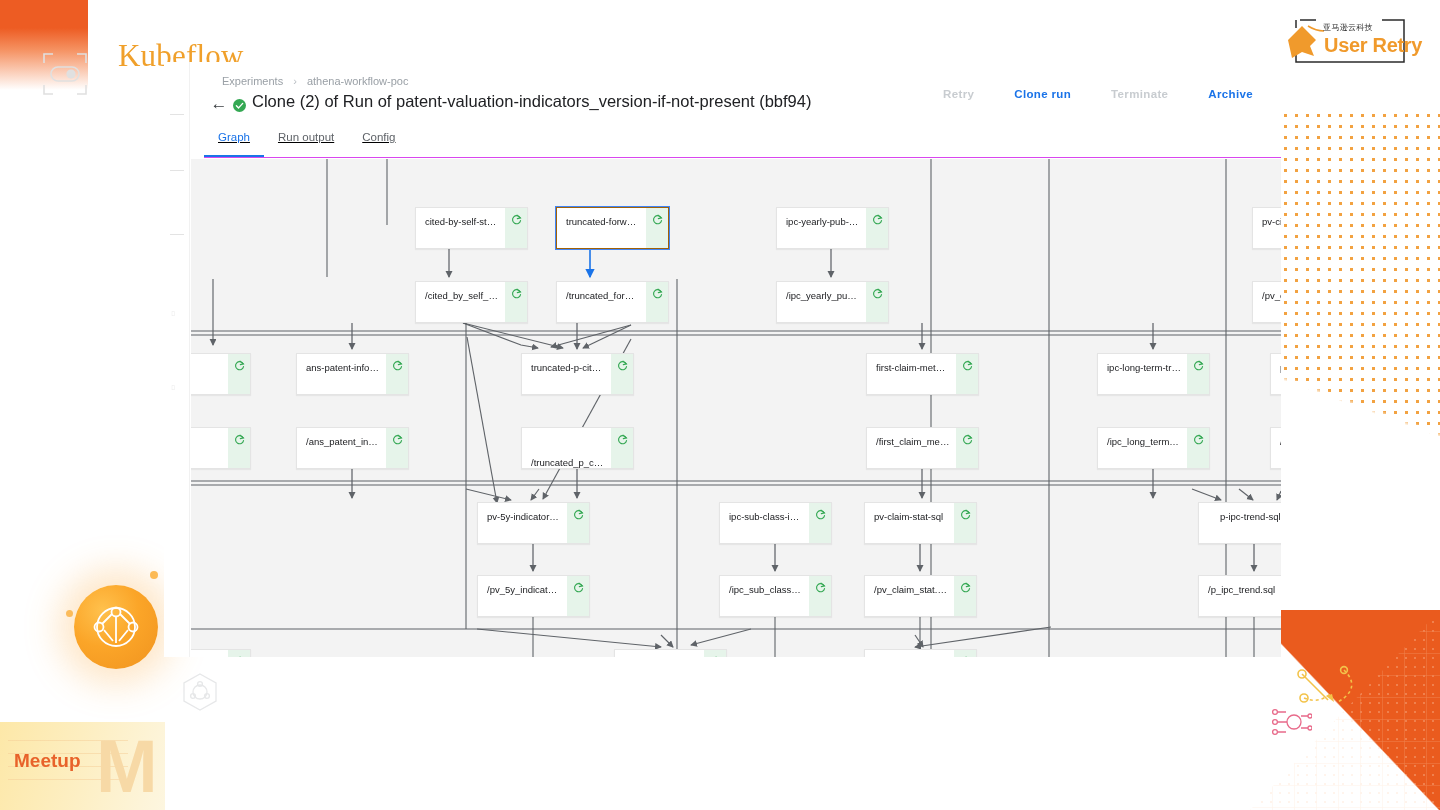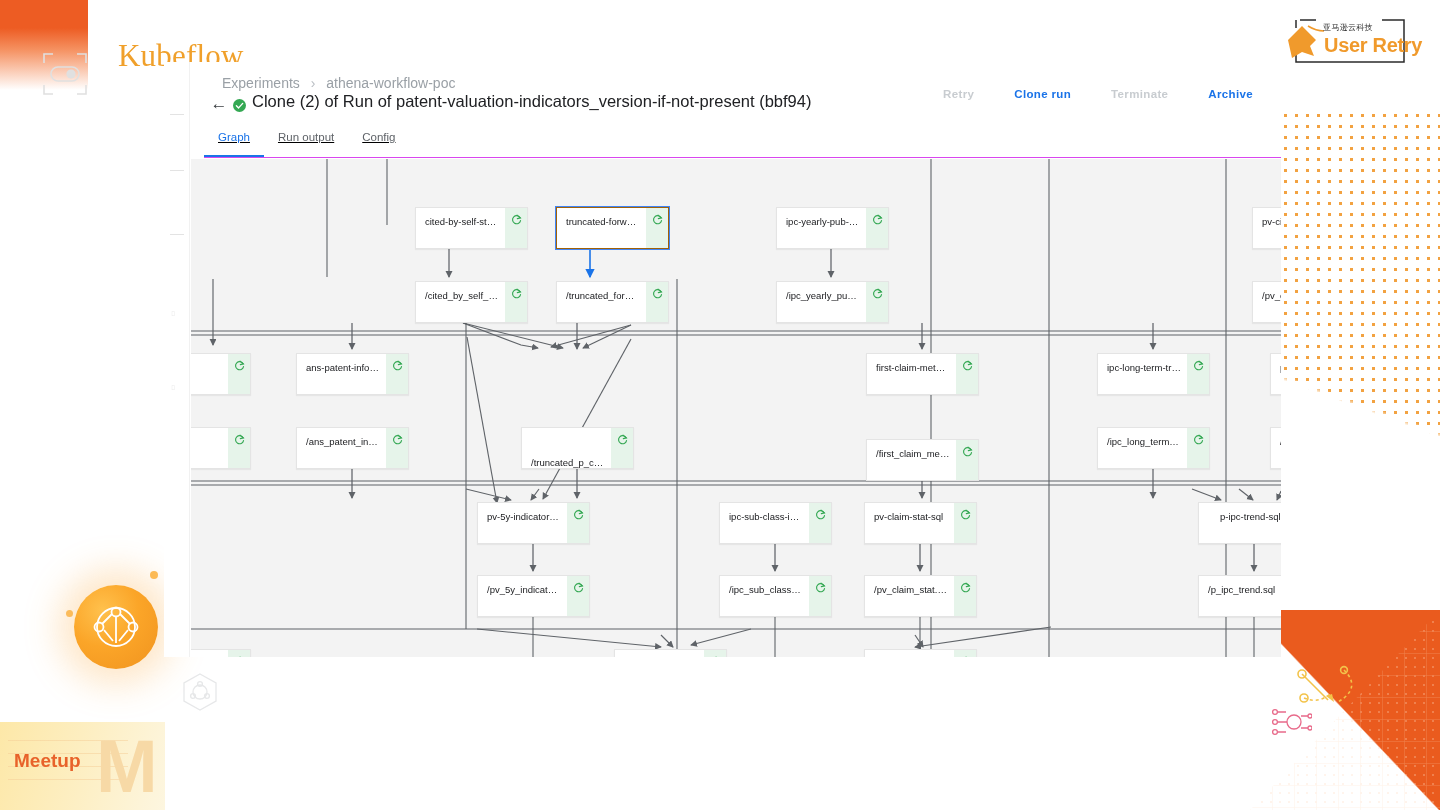--- a/index.html
+++ b/index.html
@@ -126,21 +126,21 @@
   .rail-stub {
     position: absolute; left: 6px; width: 14px; height: 1px; background: #e3e3e3;
   }
   .rail-txt {
     position: absolute; left: 7px; font-size: 7px; color: #d8d8d8;
     font-family: "Liberation Sans", sans-serif;
   }
 
   .breadcrumb {
     position: absolute; left: 58px; top: 13px;
-    font-size: 14px; color: #9aa0a6; white-space: nowrap;
+    font-size: 11px; color: #9aa0a6; white-space: nowrap;
     font-family: "Liberation Sans", sans-serif;
   }
   .breadcrumb .sep { margin: 0 7px; color: #b9bec3; }
   .breadcrumb a { color: #9aa0a6; text-decoration: none; }
 
   .back-arrow {
     position: absolute; left: 46px; top: 33px; width: 18px; height: 18px;
     color: #3c4043; font-size: 17px; line-height: 18px; text-align: center;
     cursor: pointer;
   }
@@ -500,20 +500,31 @@
           <div class="label">ans-patent-info-sql</div>
           <div class="cache">
             <svg width="11" height="11" viewBox="0 0 12 12">
               <g fill="none" stroke="#34a853" stroke-width="1.25" stroke-linecap="round">
                 <path d="M10 4.2 A4.4 4.4 0 1 0 10.4 7.2"></path>
                 <path d="M6.6 1.2 L10.2 4.3 L6.9 5"></path>
               </g>
             </svg>
           </div>
         </div>
+        <div class="node" style="left: 330px; top: 194px; width: 113px; height: 42px;">
+          <div class="label">truncated-p-citati…</div>
+          <div class="cache">
+            <svg width="11" height="11" viewBox="0 0 12 12">
+              <g fill="none" stroke="#34a853" stroke-width="1.25" stroke-linecap="round">
+                <path d="M10 4.2 A4.4 4.4 0 1 0 10.4 7.2"></path>
+                <path d="M6.6 1.2 L10.2 4.3 L6.9 5"></path>
+              </g>
+            </svg>
+          </div>
+        </div>
         <div class="node" style="left: 675px; top: 194px; width: 113px; height: 42px;">
           <div class="label">first-claim-meta-v…</div>
           <div class="cache">
             <svg width="11" height="11" viewBox="0 0 12 12">
               <g fill="none" stroke="#34a853" stroke-width="1.25" stroke-linecap="round">
                 <path d="M10 4.2 A4.4 4.4 0 1 0 10.4 7.2"></path>
                 <path d="M6.6 1.2 L10.2 4.3 L6.9 5"></path>
               </g>
             </svg>
           </div>
@@ -558,21 +569,21 @@
           <div class="label">/truncated_p_cita…</div>
           <div class="cache">
             <svg width="11" height="11" viewBox="0 0 12 12">
               <g fill="none" stroke="#34a853" stroke-width="1.25" stroke-linecap="round">
                 <path d="M10 4.2 A4.4 4.4 0 1 0 10.4 7.2"></path>
                 <path d="M6.6 1.2 L10.2 4.3 L6.9 5"></path>
               </g>
             </svg>
           </div>
         </div>
-        <div class="node" style="left: 675px; top: 268px; width: 113px; height: 42px; margin-top: 12px;">
+        <div class="node" style="left: 675px; top: 268px; width: 113px; height: 42px;">
           <div class="label">/first_claim_meta…</div>
           <div class="cache">
             <svg width="11" height="11" viewBox="0 0 12 12">
               <g fill="none" stroke="#34a853" stroke-width="1.25" stroke-linecap="round">
                 <path d="M10 4.2 A4.4 4.4 0 1 0 10.4 7.2"></path>
                 <path d="M6.6 1.2 L10.2 4.3 L6.9 5"></path>
               </g>
             </svg>
           </div>
         </div>

